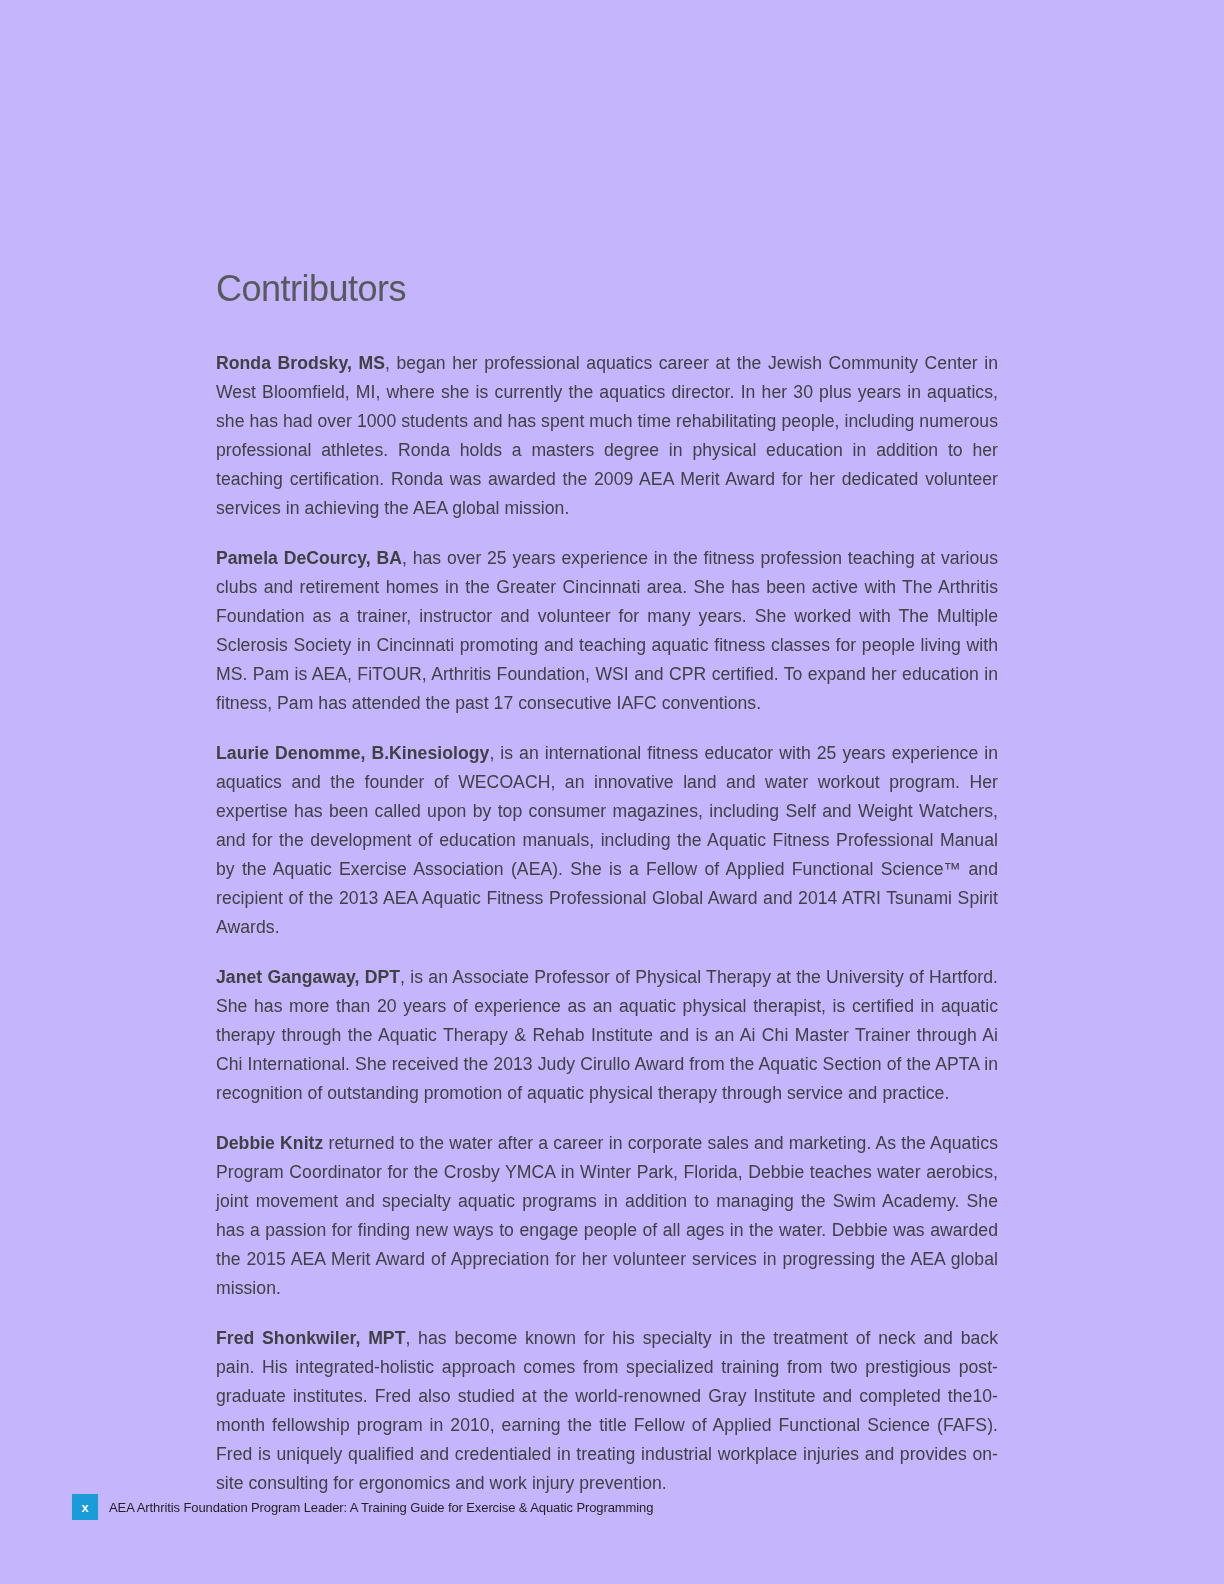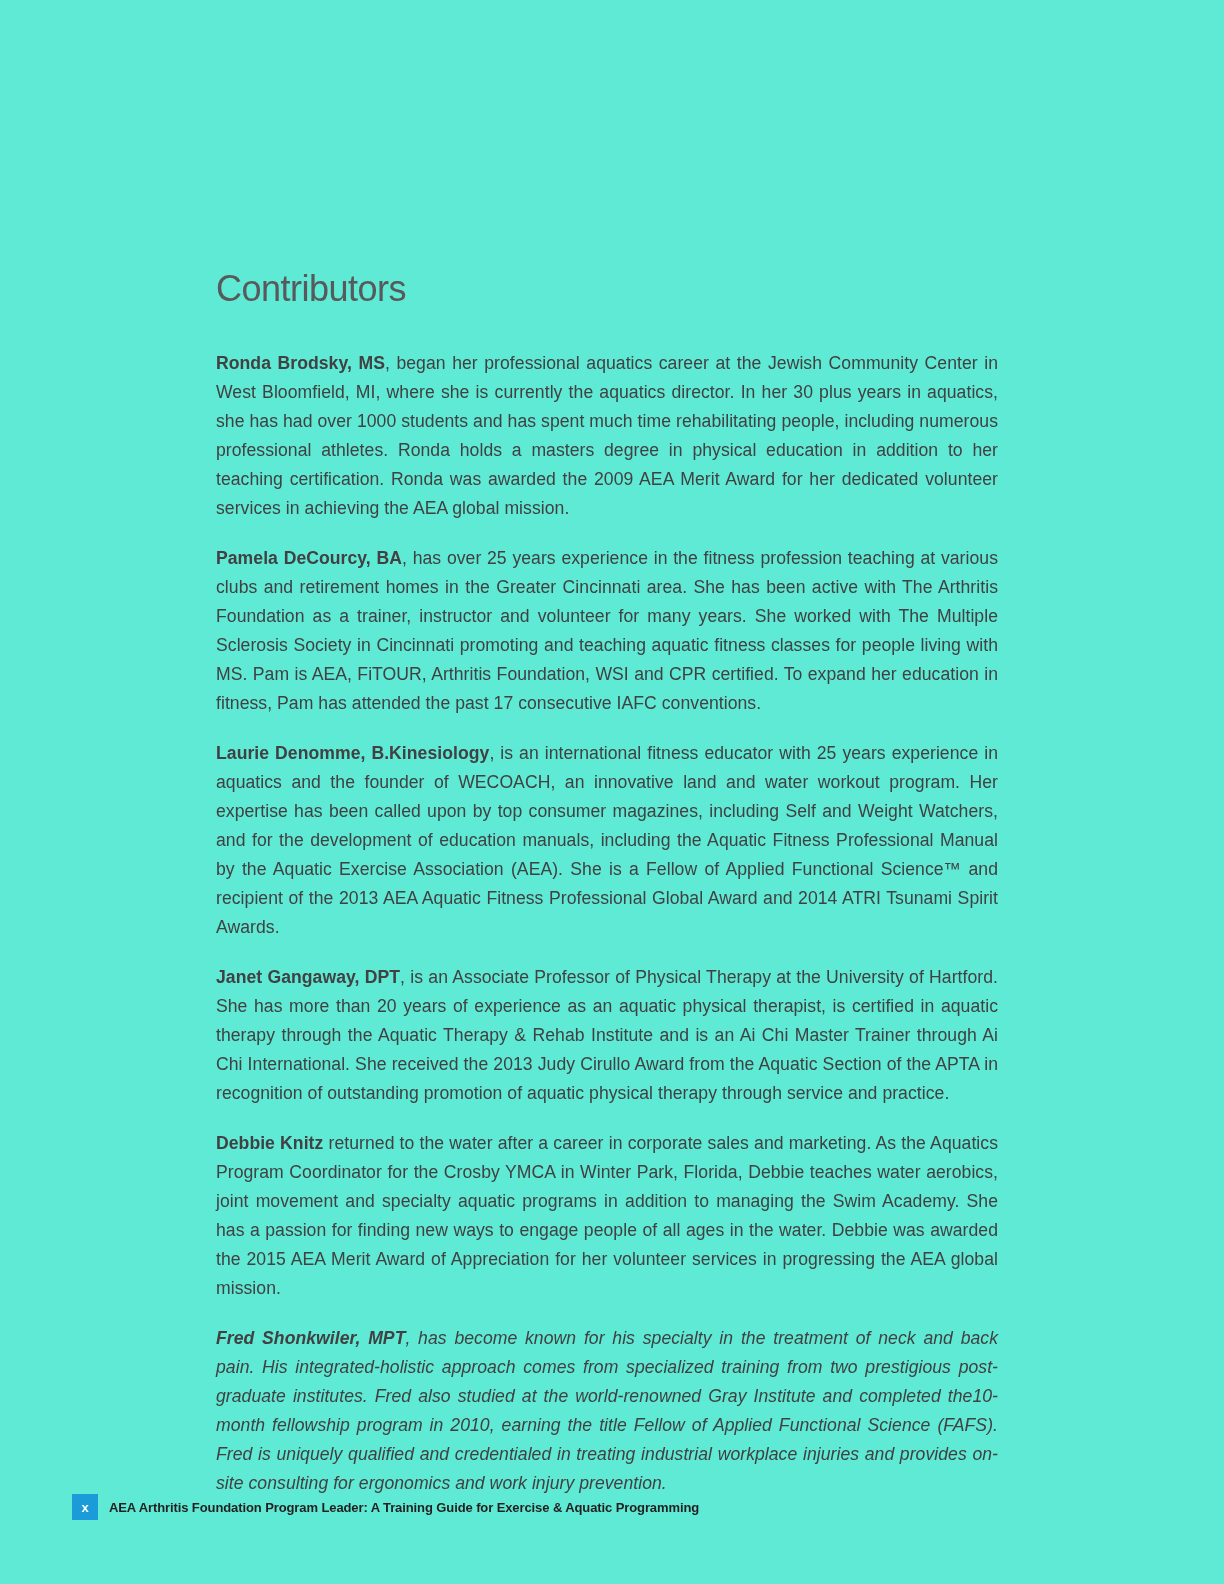--- a/index.html
+++ b/index.html
@@ -12,21 +12,21 @@
     height: 1584px;
     position: relative;
     font-family: "Liberation Sans", sans-serif;
     -webkit-font-smoothing: antialiased;
   }
   .page {
     position: absolute;
     left: 0; top: 0;
     width: 1224px;
     height: 1584px;
-    background: #5eead4;
+    background: #c4b5fd;
     overflow: hidden;
   }
   .content {
     position: absolute;
     left: 216px;
     top: 268px;
     width: 782px;
   }
   .title {
     font-size: 36px;
@@ -37,21 +37,21 @@
     line-height: 1.15;
   }
   .para {
     font-size: 17.6px;
     line-height: 29px;
     color: var(--body-text, #414042);
     text-align: justify;
     letter-spacing: 0.05px;
     margin: 0 0 21px 0;
   }
-  .para:last-child { margin-bottom: 0; font-style: italic; }
+  .para:last-child { margin-bottom: 0; }
   .para .lead {
     font-weight: 700;
     color: var(--body-text, #414042);
   }
   .footer {
     position: absolute;
     left: 72px;
     top: 1494px;
     display: flex;
     align-items: center;
@@ -64,21 +64,21 @@
     color: #ffffff;
     display: flex;
     align-items: center;
     justify-content: center;
     font-size: 13px;
     font-weight: 700;
     flex: 0 0 auto;
   }
   .footer-text {
     font-size: 13px;
-    font-weight: 700;
+    font-weight: 400;
     color: var(--footer-text, #231F20);
     letter-spacing: -0.1px;
     white-space: nowrap;
   }
 </style>
 </head>
 <body>
 
 <div class="page">
 

